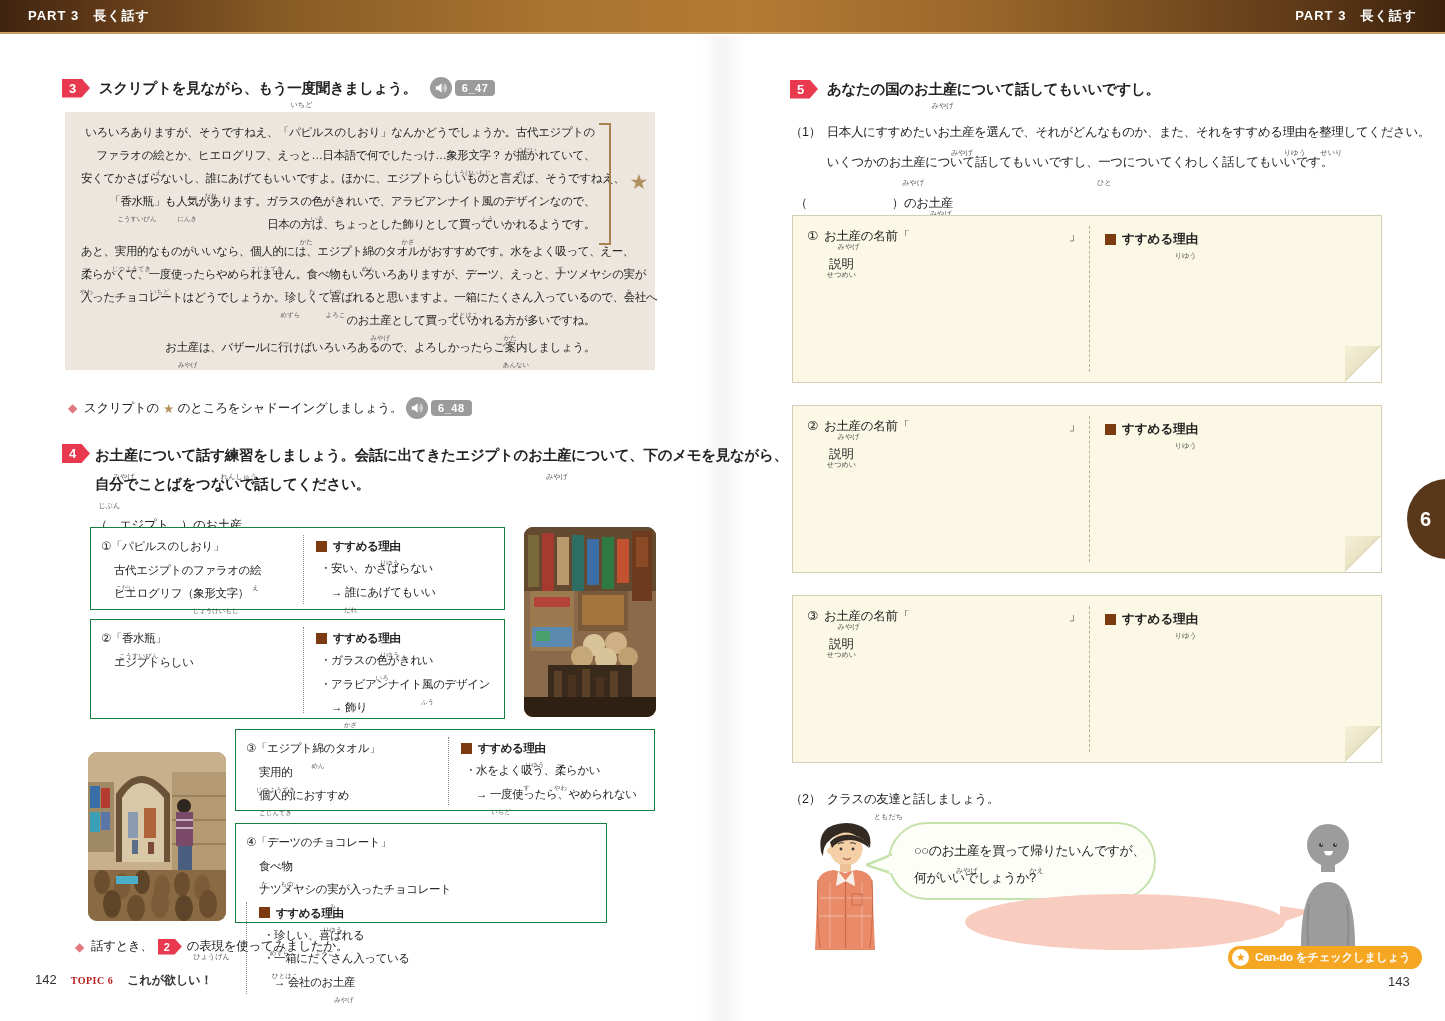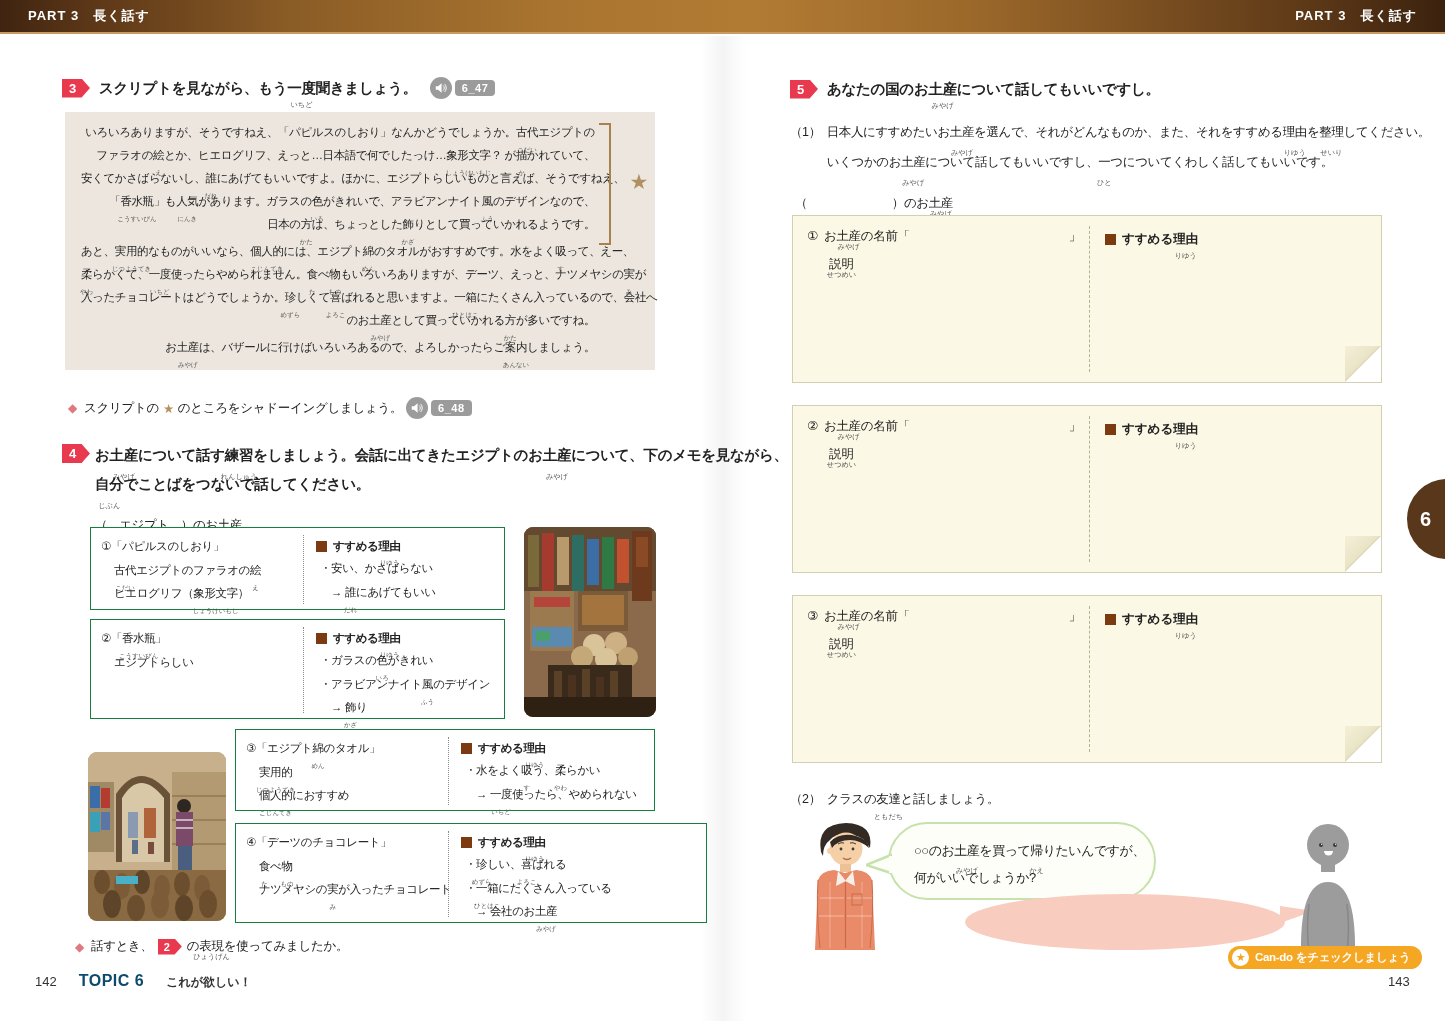--- a/index.html
+++ b/index.html
@@ -64,23 +64,23 @@
   .memo-left .rline:not(:first-child){padding-left:13px;}
   .memo-right{flex:1;border-left:1px dotted #8a8a8a;padding-left:12px;}
   .reason-head{display:flex;align-items:center;font-weight:bold;line-height:22px;}
   .sq{display:inline-block;width:11px;height:11px;background:#7b3a10;margin-right:6px;flex:none;}
   .reasons .rline{padding-left:4px;}
 
   .photo{position:absolute;border-radius:9px;overflow:hidden;background:#b09576;}
   .photo svg{display:block;}
 
   
-  .footer{position:absolute;display:flex;align-items:baseline;gap:22px;font-size:12.5px;}
+  .footer{position:absolute;display:flex;align-items:baseline;gap:14px;font-size:12.5px;}
   .footer .pnum{font-size:13px;color:#333;}
-  .footer .topic{color:#0c4a6e;font-weight:bold;font-size:16px;letter-spacing:.5px;}
+  .footer .topic{color:#b91c1c;font-weight:bold;font-size:10px;letter-spacing:.5px;font-family:Liberation Serif, serif;}
   .footer .ttl{font-weight:bold;font-size:12px;color:#333;}
 
   
   .note{position:absolute;width:590px;height:168px;background:#fbf8e5;border:1px solid #d4cfb2;box-sizing:border-box;}
   .note .rt{top:13px;}
   .note-name{position:absolute;left:14px;top:12px;width:274px;display:flex;font-size:12.5px;letter-spacing:-0.3px;}
   .note-name .num{margin-right:6px;}
   .note-name .close-br{margin-left:auto;}
   .note-desc{position:absolute;left:36px;top:40px;font-size:12.5px;}
   .note-divider{position:absolute;left:296px;top:10px;bottom:10px;border-left:1px dashed #b5b091;}
@@ -313,21 +313,21 @@
         <span class="sq"></span>
         <span><span>すすめる</span><span class="rb">理由<span class="rt">りゆう</span></span></span>
       </div>
       <div class="reasons">
           <div class="rline"><span>・水をよく</span><span class="rb">吸<span class="rt">す</span></span><span>う、</span><span class="rb">柔<span class="rt">やわ</span></span><span>らかい</span></div>
           <div class="rline"><span>　→ </span><span class="rb">一度<span class="rt">いちど</span></span><span>使ったら、やめられない</span></div>
         </div>
     </div>
   </div>
 
-  <div class="memo" style="left:235px;top:823px;width:472px;height:100px;">
+  <div class="memo" style="left:235px;top:823px;width:372px;height:100px;flex-direction:column;">
     <div class="memo-left">
         <div class="rline"><span>④「デーツのチョコレート」</span></div>
         <div class="rline"><span class="rb">食<span class="rt">た</span></span><span>べ</span><span class="rb">物<span class="rt">もの</span></span></div>
         <div class="rline"><span>ナツメヤシの</span><span class="rb">実<span class="rt">み</span></span><span>が入ったチョコレート</span></div>
       </div>
     <div class="memo-right">
       <div class="reason-head">
         <span class="sq"></span>
         <span><span>すすめる</span><span class="rb">理由<span class="rt">りゆう</span></span></span>
       </div>

